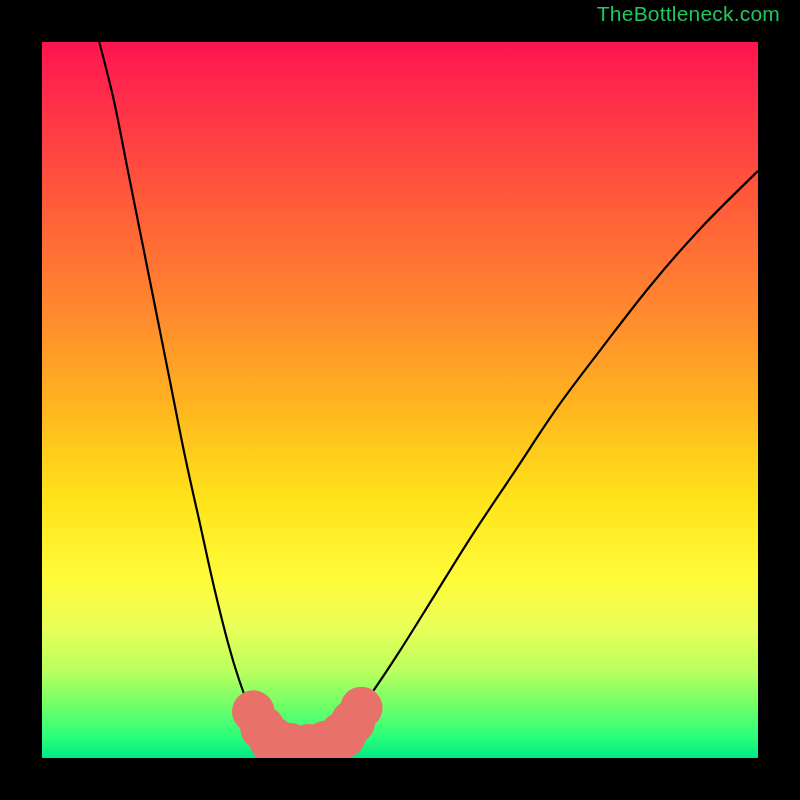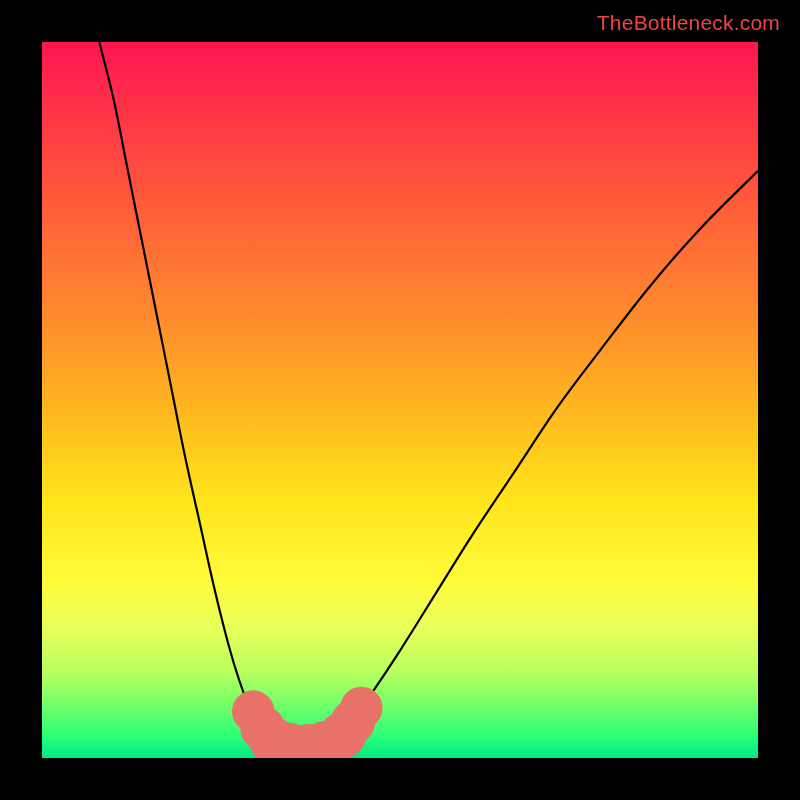--- a/index.html
+++ b/index.html
@@ -54,23 +54,23 @@
     fill: none;
     stroke: #000;
     stroke-width: 2.2;
   }
   .marker {
     fill: #e8726a;
     stroke: none;
   }
   .watermark {
     position: absolute;
-    top: 11px;
+    top: 2px;
     right: 20px;
-    color: #ef4444;
+    color: #22c55e;
     font-size: 21px;
     letter-spacing: 0.2px;
     user-select: none;
   }
 </style>
 </head>
 <body>
 
 <div class="frame">
   <div class="plot">

